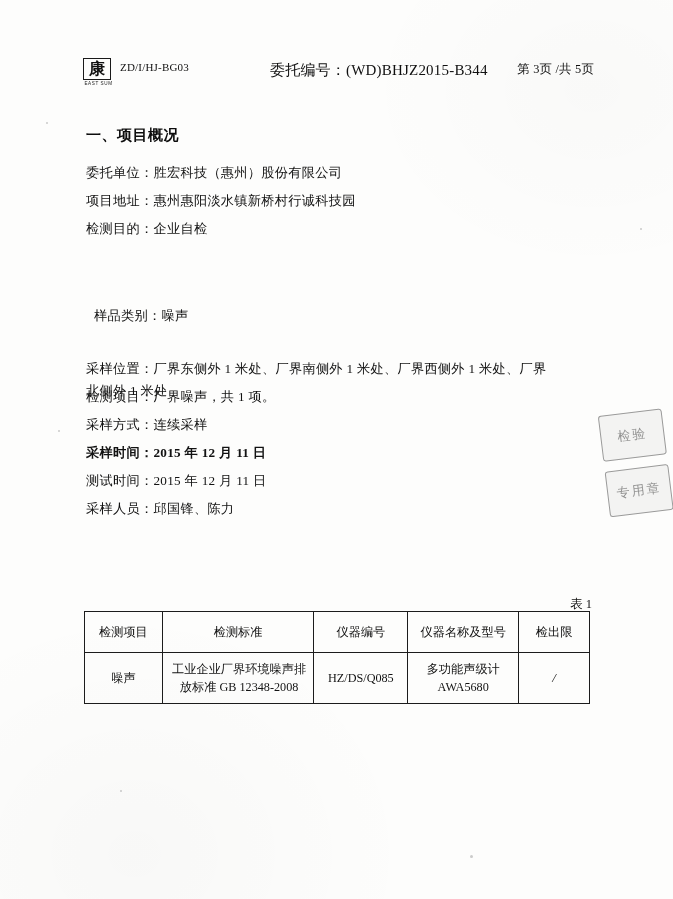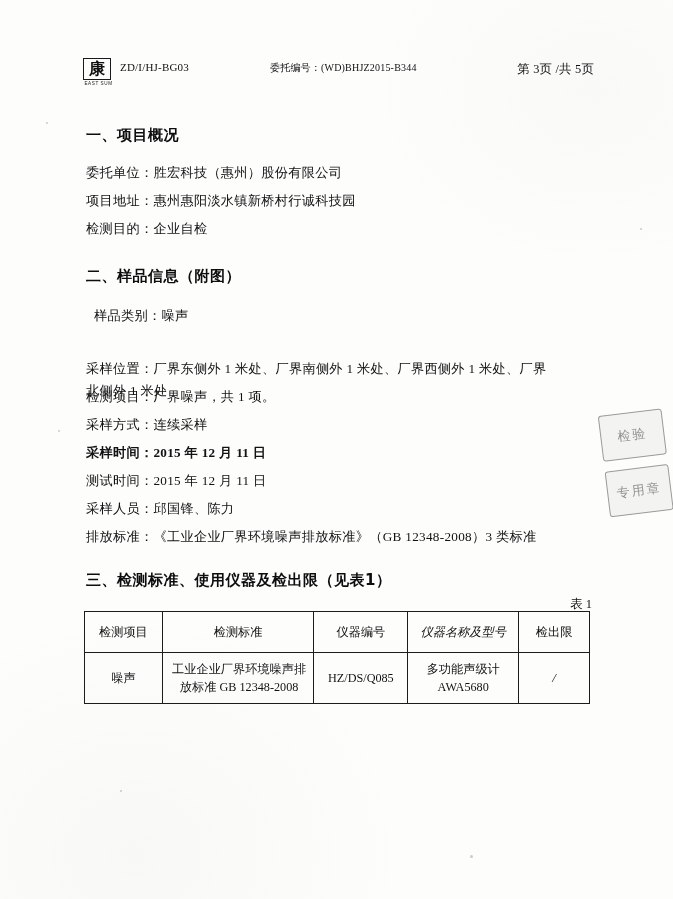--- a/index.html
+++ b/index.html
@@ -75,21 +75,21 @@
   }
   .hdr-code {
     font-size: 11px;
     padding-top: 3px;
     font-family: "Liberation Serif", serif;
   }
   .hdr-entrust {
     position: absolute;
     left: 188px;
     top: 3px;
-    font-size: 10px;
+    font-size: 15px;
     white-space: nowrap;
   }
   .hdr-page {
     position: absolute;
     right: 0;
     top: 3px;
     font-size: 12.4px;
     white-space: nowrap;
   }
 
@@ -161,21 +161,21 @@
     padding: 3px 4px;
     font-weight: normal;
     font-family: "Liberation Serif", serif;
     color: #121212;
   }
   table.t1 thead td { height: 34px; }
   table.t1 tbody td { height: 44px; }
   .col-a { width: 78px; }
   .col-b { width: 160px; }
   .col-c { width: 88px; }
-  .col-d { width: 110px; font-style: italic; }
+  .col-d { width: 110px; }
   .col-e { width: 70px; }
   .cell-left {
     text-align: right;
     line-height: 18px;
     padding-left: 6px !important;
     margin-left: 24px;
   }
   .cell-two {
     line-height: 18px;
   }
@@ -248,31 +248,28 @@
       <div class="hdr-code">ZD/I/HJ-BG03</div>
       <div class="hdr-entrust">委托编号：(WD)BHJZ2015-B344</div>
       <div class="hdr-page">第 3页 /共 5页</div>
     </div>
 
     <h2 class="sec s1">一、项目概况</h2>
     <div class="line r1">委托单位：胜宏科技（惠州）股份有限公司</div>
     <div class="line r2">项目地址：惠州惠阳淡水镇新桥村行诚科技园</div>
     <div class="line r3">检测目的：企业自检</div>
 
-    <h2 class="sec s2">二、样品信息（附图）</h2>
     <div class="line r4">样品类别：噪声</div>
     <div class="wrapline r5">采样位置：厂界东侧外 1 米处、厂界南侧外 1 米处、厂界西侧外 1 米处、厂界北侧外 1 米处</div>
     <div class="line r6">检测项目：厂界噪声，共 1 项。</div>
     <div class="line r7">采样方式：连续采样</div>
     <div class="line r8">采样时间：2015 年 12 月 11 日</div>
     <div class="line r9">测试时间：2015 年 12 月 11 日</div>
     <div class="line r10">采样人员：邱国锋、陈力</div>
-    <div class="line r11">排放标准：《工业企业厂界环境噪声排放标准》（GB 12348-2008）3 类标准</div>
-
-    <h2 class="sec s3">三、检测标准、使用仪器及检出限（见表1）</h2>
+
     <div class="tablabel">表 1</div>
 
     <table class="t1">
       <thead>
         <tr>
           <td class="col-a">检测项目</td>
           <td class="col-b">检测标准</td>
           <td class="col-c">仪器编号</td>
           <td class="col-d">仪器名称及型号</td>
           <td class="col-e">检出限</td>

